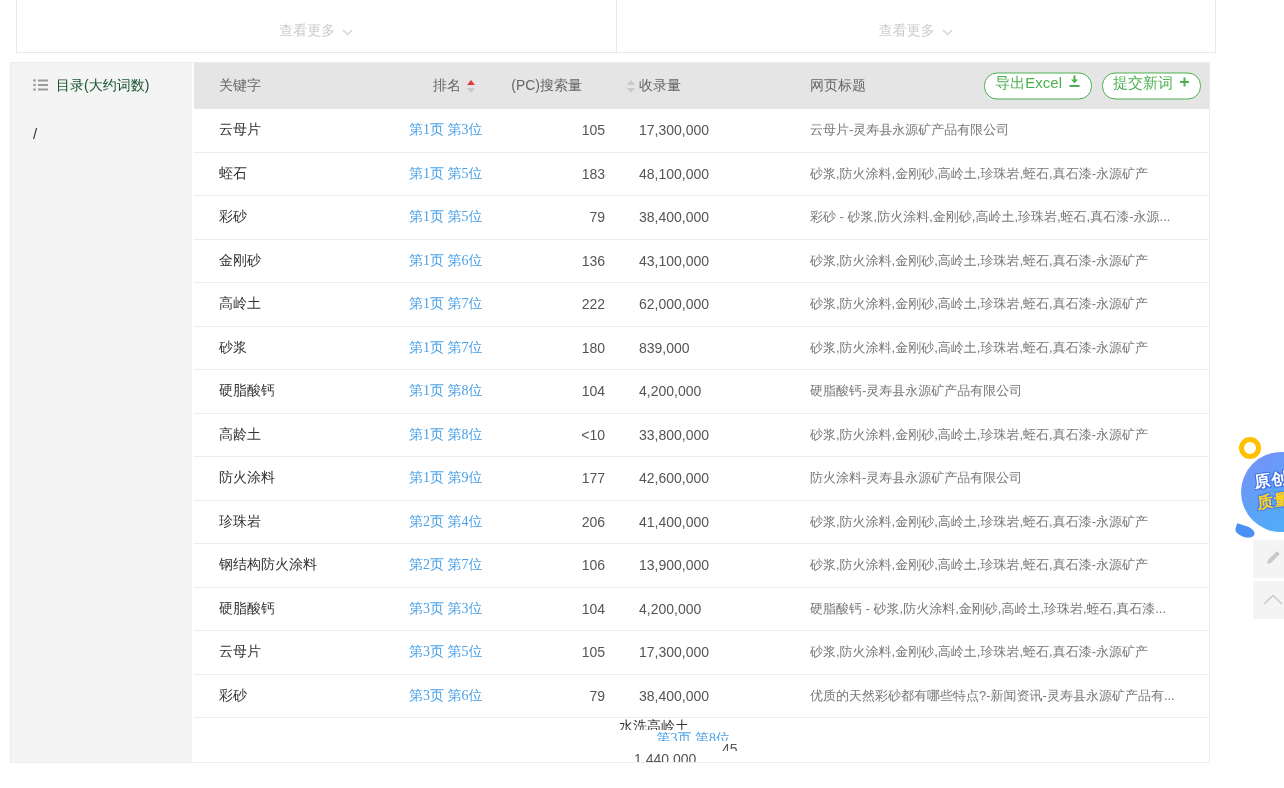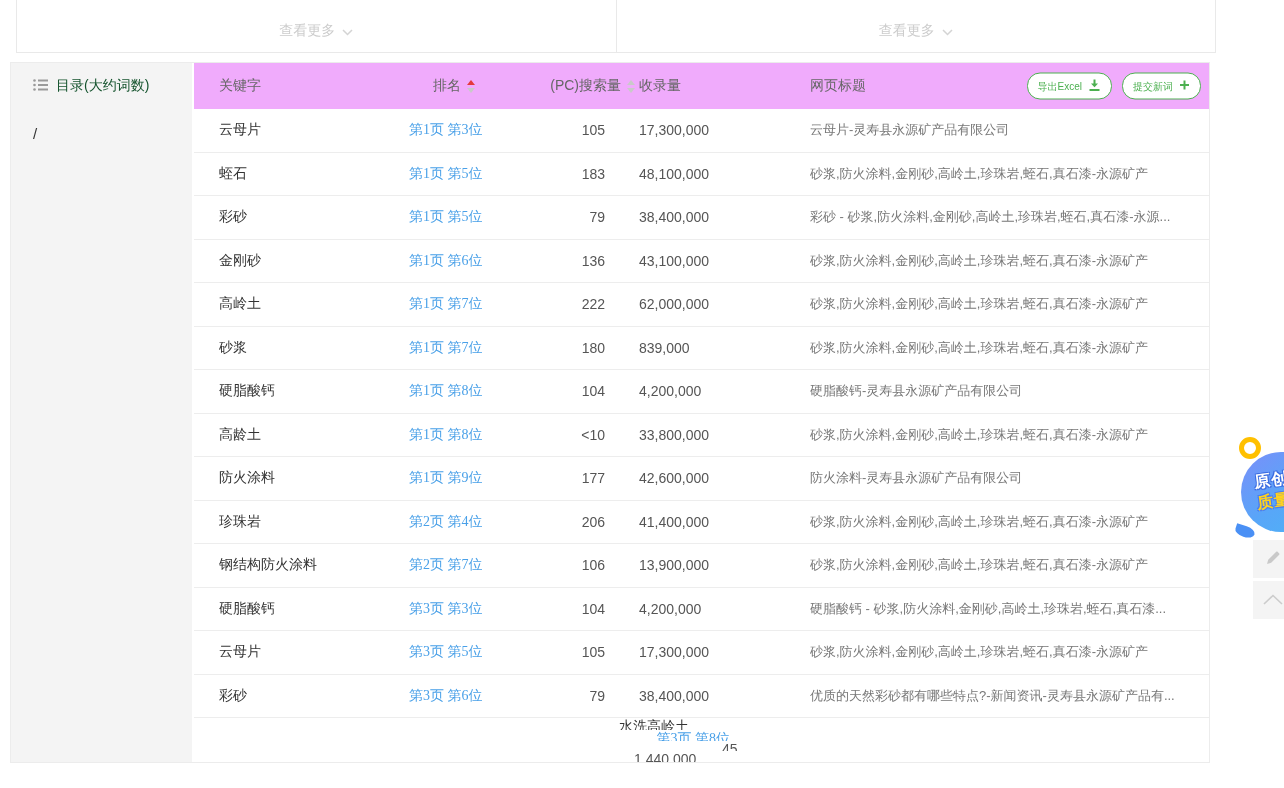--- a/index.html
+++ b/index.html
@@ -13,40 +13,40 @@
   .top-box + .top-box { border-left:none; }
   .more-link { display:flex; align-items:center; gap:7px; color:#ccc; font-size:14px; cursor:pointer; }
 
   
   .panel { display:flex; margin:9px 0 0 10px; width:1200px; border:1px solid #ececec; }
   .sidebar { width:183px; background:#f4f4f4; border-right:2px solid #fff; }
   .sidebar-header { height:46px; display:flex; align-items:center; gap:8px; padding-left:22px; color:#14532d; font-size:14px; }
   .sidebar-item { padding:16px 0 0 22px; color:#333; font-size:15px; cursor:pointer; }
 
   .table-area { flex:1; background:#fff; }
-  .thead { position:relative; height:46px; background:#f0abfc; display:flex; align-items:center; font-size:14px; color:#666; }
+  .thead { position:relative; height:46px; background:#e5e5e5; display:flex; align-items:center; font-size:14px; color:#666; }
   .c { overflow:hidden; white-space:nowrap; }
   .c.kw   { width:215px; padding-left:25px; }
   .c.rank { width:90px;  text-align:left;font-family:Liberation Serif, serif; }
   .c.vol  { width:140px; text-align:right; padding-right:34px; }
   .c.idx  { width:135px; text-align:left; padding-right:6px; }
   .c.ttl  { flex:1; padding-left:36px; padding-right:8px; }
   .thead .rank { display:flex; justify-content:center; align-items:center; overflow:visible; }
-  .thead .vol  { display:flex; justify-content:flex-end; align-items:center; padding-right:4px; overflow:visible; }
+  .thead .vol  { display:flex; justify-content:flex-end; align-items:center; padding-right:4px; overflow:visible;gap:39px; }
   .thead .idx  { padding-right:28px; }
 
   .sort { display:inline-flex; flex-direction:column; gap:3px; margin-left:6px; }
   .sort i { width:0; height:0; border-left:4px solid transparent; border-right:4px solid transparent; display:block; }
   .sort .up { border-bottom:5px solid #c9c9c9; }
   .sort .up.active { border-bottom-color:#e4393c; }
   .sort .down { border-top:5px solid #c9c9c9; }
 
   .actions { position:absolute; right:8px; top:50%; transform:translateY(-50%); display:flex; gap:10px; }
-  .btn { display:flex; align-items:center; gap:6px; height:27px; padding:0 10px; background:#fff;
-         border:1px solid #4cb050; border-radius:13px; color:#4cb050; font-size:10px; cursor:pointer;
+  .btn { display:flex; align-items:flex-start; gap:6px; height:27px; padding:0 10px; background:#fff;
+         border:1px solid #4cb050; border-radius:13px; color:#4cb050; font-size:15px; cursor:pointer;
          font-family:"Liberation Sans","DejaVu Sans",sans-serif; }
 
   .trow { display:flex; align-items:center; height:43.5px; border-bottom:1px solid #ededed; font-size:14px; color:#555; }
   .trow:last-child { border-bottom:none;flex-direction:column; }
   .trow .kw { color:#333; }
   .rank-link { color:#49a0e8; text-decoration:none; cursor:pointer; }
   .trow .ttl { color:#777; font-size:13px; }
 
   
   .badge { position:absolute; top:437px; right:-46px; width:98px; height:100px; cursor:pointer; }

